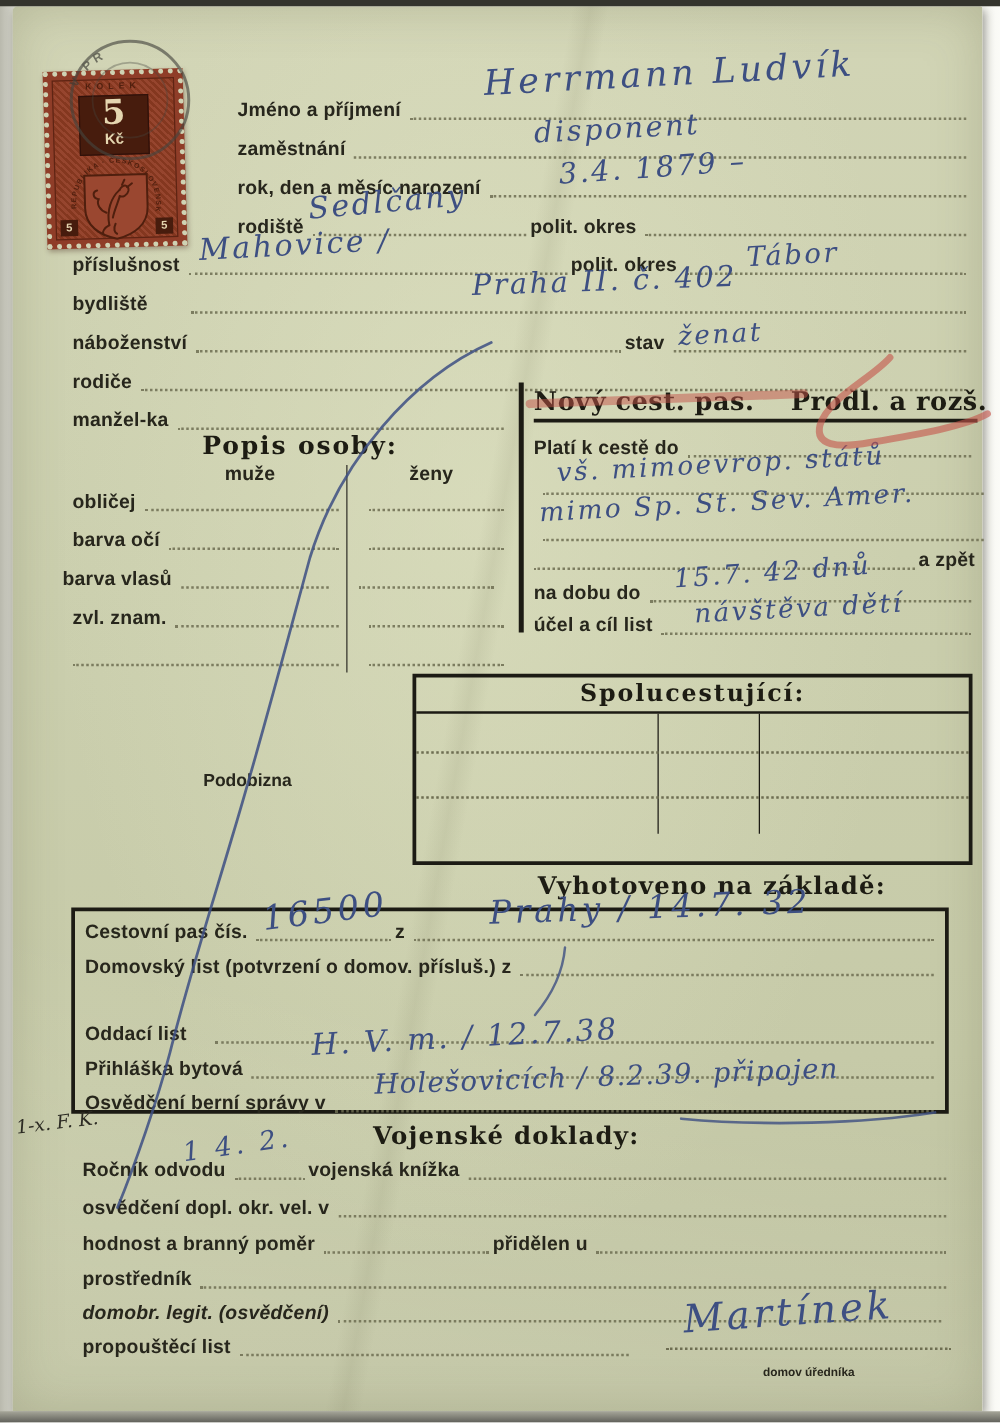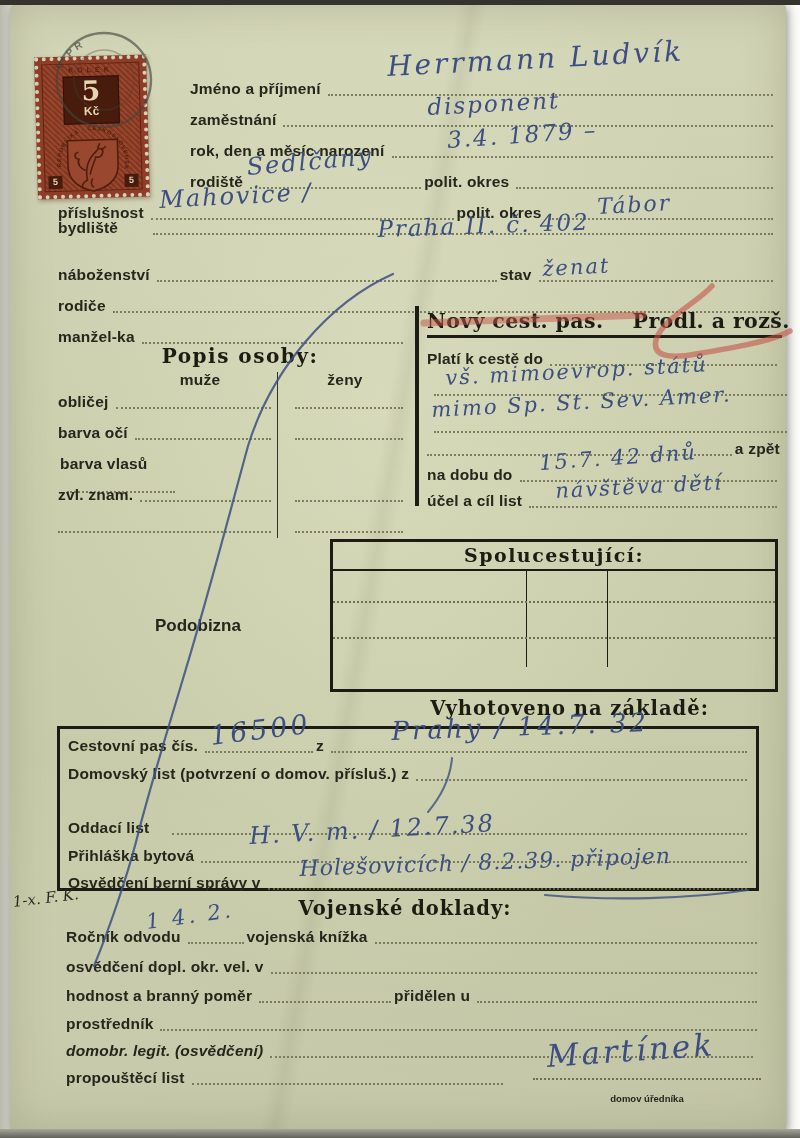--- a/index.html
+++ b/index.html
@@ -33,21 +33,21 @@
   .line{flex:1;border-bottom:2px dotted #6e6e52;margin:0 3px 2px 7px;height:14px;opacity:.85;}
   .linefix{flex:none;border-bottom:2px dotted #6e6e52;margin:0 3px 2px 7px;height:14px;opacity:.85;}
 
   
   .hw{position:absolute;font-family:"DejaVu Serif",serif;font-style:italic;color:#3d4f82;
       white-space:nowrap;z-index:20;transform-origin:left bottom;}
   .hw-blk{color:#2c2b23;}
 
   
   .vdiv{position:absolute;border-left:1.5px solid #33322a;z-index:4;}
-  .photo-label{position:absolute;font-weight:700;font-size:17px;color:#27261c;text-align:center;z-index:5;}
+  .photo-label{position:absolute;font-weight:700;font-size:14px;color:#27261c;text-align:center;z-index:5;}
 
   
   .pas-bar{position:absolute;left:415px;top:306px;width:3.5px;height:200px;background:#1c1b14;z-index:6;}
   .pas-head{position:absolute;left:427px;top:309px;width:355px;border-bottom:3.5px solid #1c1b14;
     padding-bottom:2px;z-index:6;font-size:20.5px;letter-spacing:.4px;}
 
   
   .ctable{position:absolute;left:330px;top:539px;width:448px;height:153px;border:3px solid #1c1b14;
     background:rgba(0,0,0,0);z-index:6;box-sizing:border-box;}
   .ctable .ttl{height:25px;text-align:center;font-size:19px;letter-spacing:1.5px;
@@ -155,21 +155,21 @@
     <span class="line"></span>
   <span class="lbl">polit. okres</span>
     <span class="line" style="flex:1.5;"></span>
 </div>
 <div class="row" style="left:58px;top:204px;width:718px;">
   <span class="lbl">příslušnost</span>
     <span class="line" style="flex:1.35;"></span>
   <span class="lbl">polit. okres</span>
     <span class="line"></span>
 </div>
-<div class="row" style="left:58px;top:219px;width:718px;gap:28px;">
+<div class="row" style="left:58px;top:235px;width:718px;gap:28px;">
   <span class="lbl">bydliště</span>
     <span class="line"></span>
 </div>
 <div class="row" style="left:58px;top:266px;width:718px;">
   <span class="lbl">náboženství</span>
     <span class="line" style="flex:1.45;"></span>
   <span class="lbl">stav</span>
     <span class="line"></span>
 </div>
 <div class="row" style="left:58px;top:297px;width:718px;">
@@ -200,21 +200,21 @@
     <span class="line"></span>
     <span style="width:14px;"></span>
     <span class="linefix" style="width:108px;"></span>
 </div>
 <div class="row" style="left:58px;top:424px;width:348px;">
   <span class="lbl">barva očí</span>
     <span class="line"></span>
     <span style="width:14px;"></span>
     <span class="linefix" style="width:108px;"></span>
 </div>
-<div class="row" style="left:60px;top:455px;width:348px;flex-direction:column;">
+<div class="row" style="left:50px;top:455px;width:348px;">
   <span class="lbl">barva vlasů</span>
     <span class="line"></span>
     <span style="width:14px;"></span>
     <span class="linefix" style="width:108px;"></span>
 </div>
 <div class="row" style="left:58px;top:486px;width:348px;">
   <span class="lbl">zvl. znam.</span>
     <span class="line"></span>
     <span style="width:14px;"></span>
     <span class="linefix" style="width:108px;"></span>

